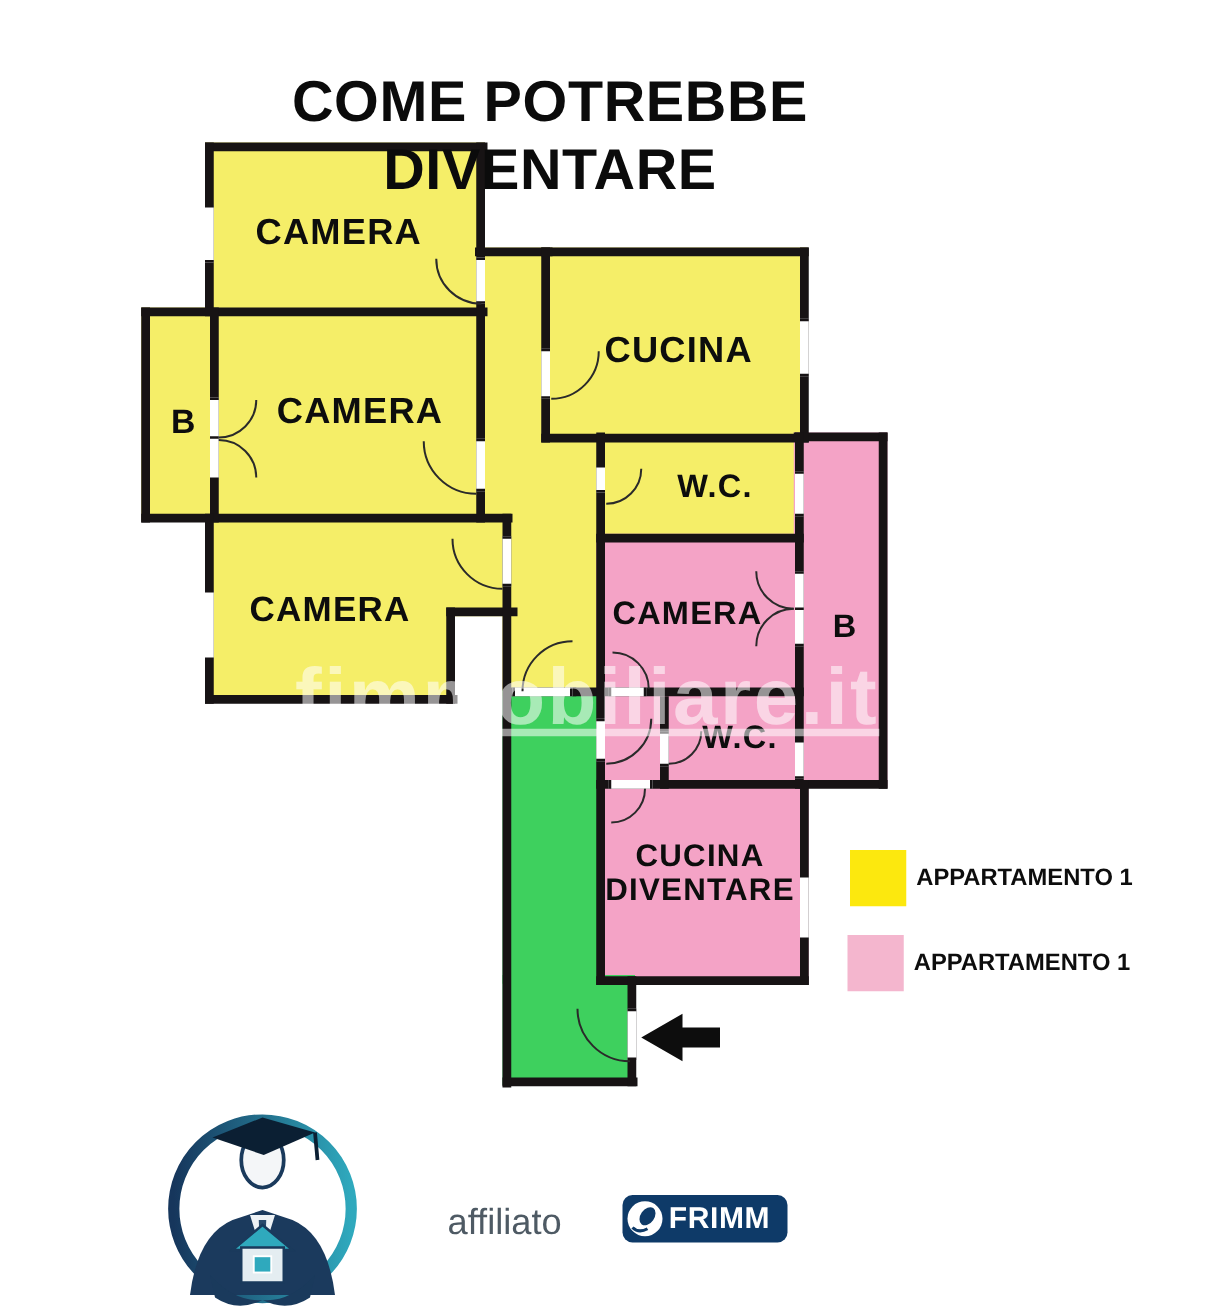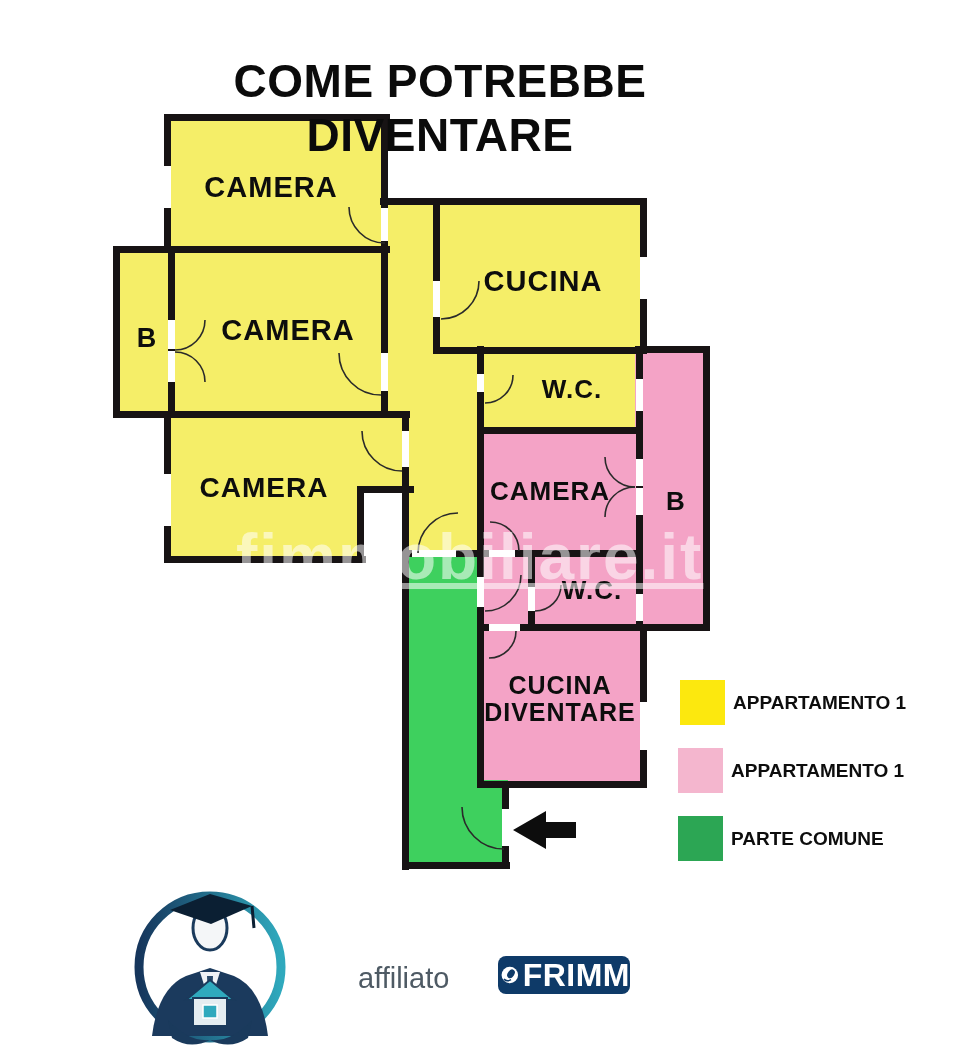--- a/index.html
+++ b/index.html
@@ -32,21 +32,21 @@
   .sw1{background:#fce80e;}
   .sw2{background:#f4b6ce;}
   .sw3{background:#2ca654;}
   .lg-label{font-size:19px;font-weight:bold;color:#0d0d0d;white-space:nowrap;}
   
   #brand-name{position:absolute;left:285px;top:912px;width:470px;text-align:center;
               font-size:36px;font-weight:bold;color:#1d3b63;letter-spacing:-0.5px;z-index:6;}
   #affiliate-label{position:absolute;left:358px;top:962px;font-size:29px;color:#4e5a64;z-index:6;}
   #frimm-badge{position:absolute;left:498px;top:956px;width:132px;height:38px;background:#0e3a68;
                border-radius:8px;display:flex;align-items:center;z-index:6;}
-  #frimm-badge span{color:#ffffff;font-weight:bold;font-size:32px;letter-spacing:0.5px;margin-left:4px;}
+  #frimm-badge span{color:#ffffff;font-weight:bold;font-size:24px;letter-spacing:0.5px;margin-left:4px;}
   #frimm-icon{margin-left:3px;}
   #brand-logo{position:absolute;left:130px;top:872px;z-index:6;}
 </style>
 </head>
 <body>
 
 <div id="stage">
 
   <div id="title">COME POTREBBE DIVENTARE</div>
 
@@ -159,24 +159,20 @@
   <div id="watermark">fimmobiliare.it</div>
 
   <div class="lg-row" style="left:680px;top:680px;">
     <div class="sw sw1"></div>
     <div class="lg-label">APPARTAMENTO 1</div>
   </div>
   <div class="lg-row" style="left:678px;top:748px;">
     <div class="sw sw2"></div>
     <div class="lg-label">APPARTAMENTO 1</div>
   </div>
-  <div class="lg-row" style="left:678px;top:816px;">
-    <div class="sw sw3"></div>
-    <div class="lg-label">PARTE COMUNE</div>
-  </div>
 
   <div id="brand-logo">
     <svg width="162" height="178" viewBox="0 0 162 178">
       <defs>
         <linearGradient id="lg" x1="0" y1="0" x2="1" y2="0">
           <stop offset="0" stop-color="#16365c"></stop>
           <stop offset="1" stop-color="#2fa9bd"></stop>
         </linearGradient>
       </defs>
       <circle cx="80" cy="95" r="71" fill="#ffffff" stroke="url(#lg)" stroke-width="9"></circle>

